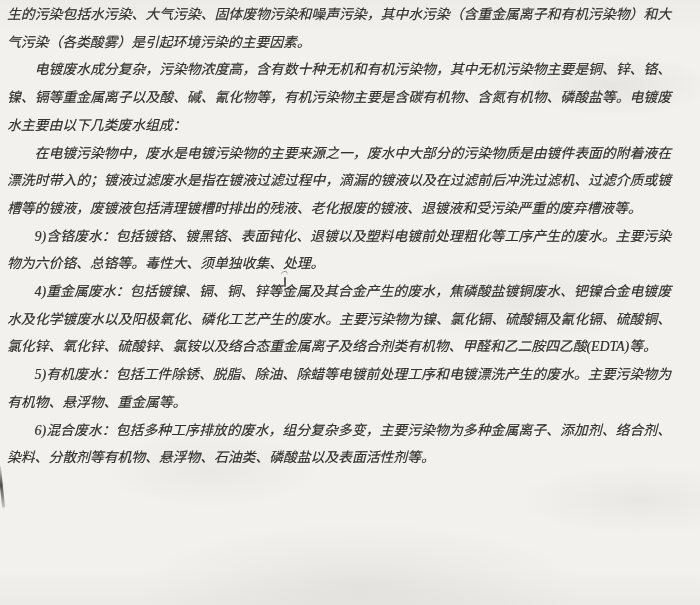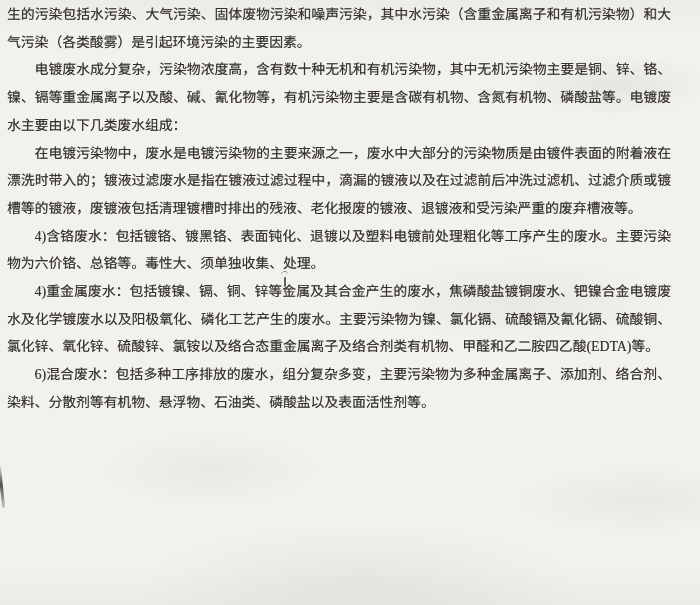--- a/index.html
+++ b/index.html
@@ -30,20 +30,21 @@
     font-size: 13.8px;
     line-height: 27.7px;
     text-align: justify;
     color: #35322e;
     text-shadow: 0.3px 0.3px 0.6px rgba(62,58,52,0.55);
   }
   .textblock p {
     margin: 0;
     padding: 0;
     text-indent: 2em;
+    font-style: italic;
   }
   .textblock p.no-indent { text-indent: 0; }
   .textblock p.heading { color: #4e4a44; }
   
   .artifact-exclaim {
     position: absolute;
     left: 281px;
     top: 271px;
     width: 8px;
     height: 22px;
@@ -84,22 +85,23 @@
 </style>
 </head>
 <body>
 
 <div class="page">
 
   <div class="textblock">
     <p class="no-indent">生的污染包括水污染、大气污染、固体废物污染和噪声污染，其中水污染（含重金属离子和有机污染物）和大气污染（各类酸雾）是引起环境污染的主要因素。</p>
     <p>电镀废水成分复杂，污染物浓度高，含有数十种无机和有机污染物，其中无机污染物主要是铜、锌、铬、镍、镉等重金属离子以及酸、碱、氰化物等，有机污染物主要是含碳有机物、含氮有机物、磷酸盐等。电镀废水主要由以下几类废水组成：</p>
     <p>在电镀污染物中，废水是电镀污染物的主要来源之一，废水中大部分的污染物质是由镀件表面的附着液在漂洗时带入的；镀液过滤废水是指在镀液过滤过程中，滴漏的镀液以及在过滤前后冲洗过滤机、过滤介质或镀槽等的镀液，废镀液包括清理镀槽时排出的残液、老化报废的镀液、退镀液和受污染严重的废弃槽液等。</p>
-    <p>4)含铬废水：包括镀铬、镀黑铬、表面钝化、退镀以及塑料电镀前处理粗化等工序产生的废水。主要污染物为六价铬、总铬等。毒性大、须单独收集、处理。</p>
+    <p>9)含铬废水：包括镀铬、镀黑铬、表面钝化、退镀以及塑料电镀前处理粗化等工序产生的废水。主要污染物为六价铬、总铬等。毒性大、须单独收集、处理。</p>
     <p>4)重金属废水：包括镀镍、镉、铜、锌等金属及其合金产生的废水，焦磷酸盐镀铜废水、钯镍合金电镀废水及化学镀废水以及阳极氧化、磷化工艺产生的废水。主要污染物为镍、氯化镉、硫酸镉及氰化镉、硫酸铜、氯化锌、氧化锌、硫酸锌、氯铵以及络合态重金属离子及络合剂类有机物、甲醛和乙二胺四乙酸(EDTA)等。</p>
+    <p>5)有机废水：包括工件除锈、脱脂、除油、除蜡等电镀前处理工序和电镀漂洗产生的废水。主要污染物为有机物、悬浮物、重金属等。</p>
     <p>6)混合废水：包括多种工序排放的废水，组分复杂多变，主要污染物为多种金属离子、添加剂、络合剂、染料、分散剂等有机物、悬浮物、石油类、磷酸盐以及表面活性剂等。</p>
   </div>
 
   <div class="artifact-exclaim">
     <div class="curl"></div>
     <div class="dash"></div>
     <div class="dot"></div>
   </div>
 
   <div class="artifact-crease"></div>

